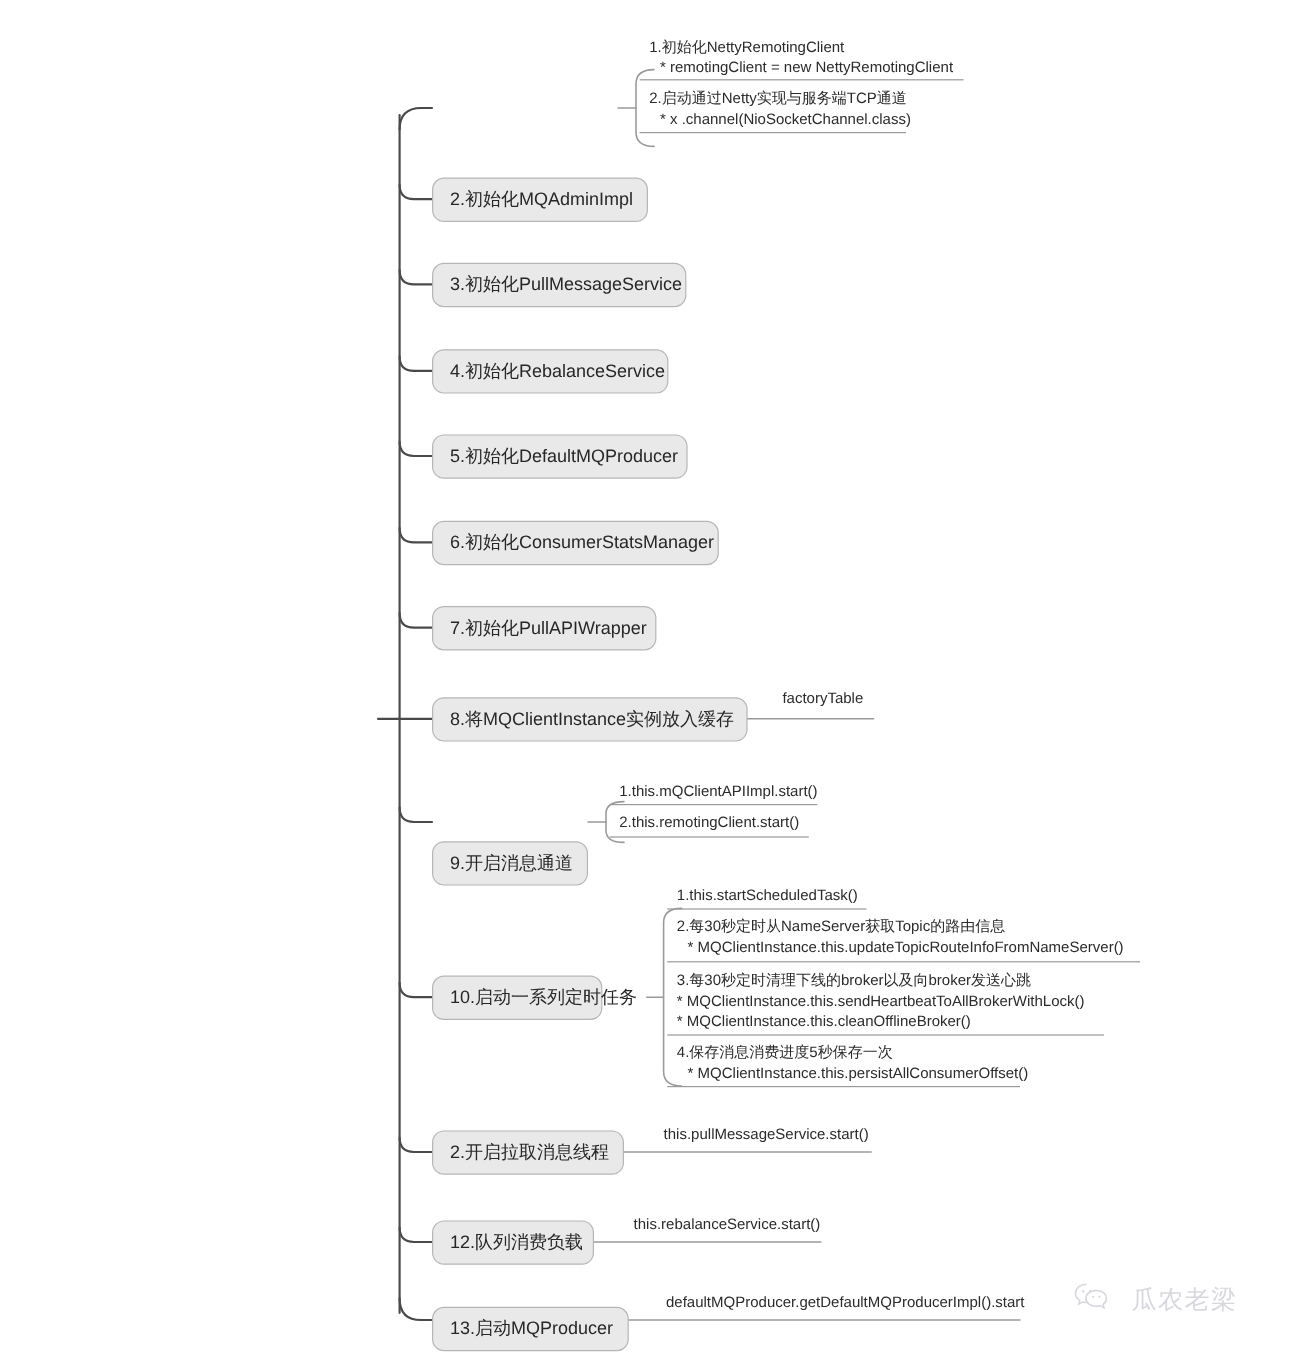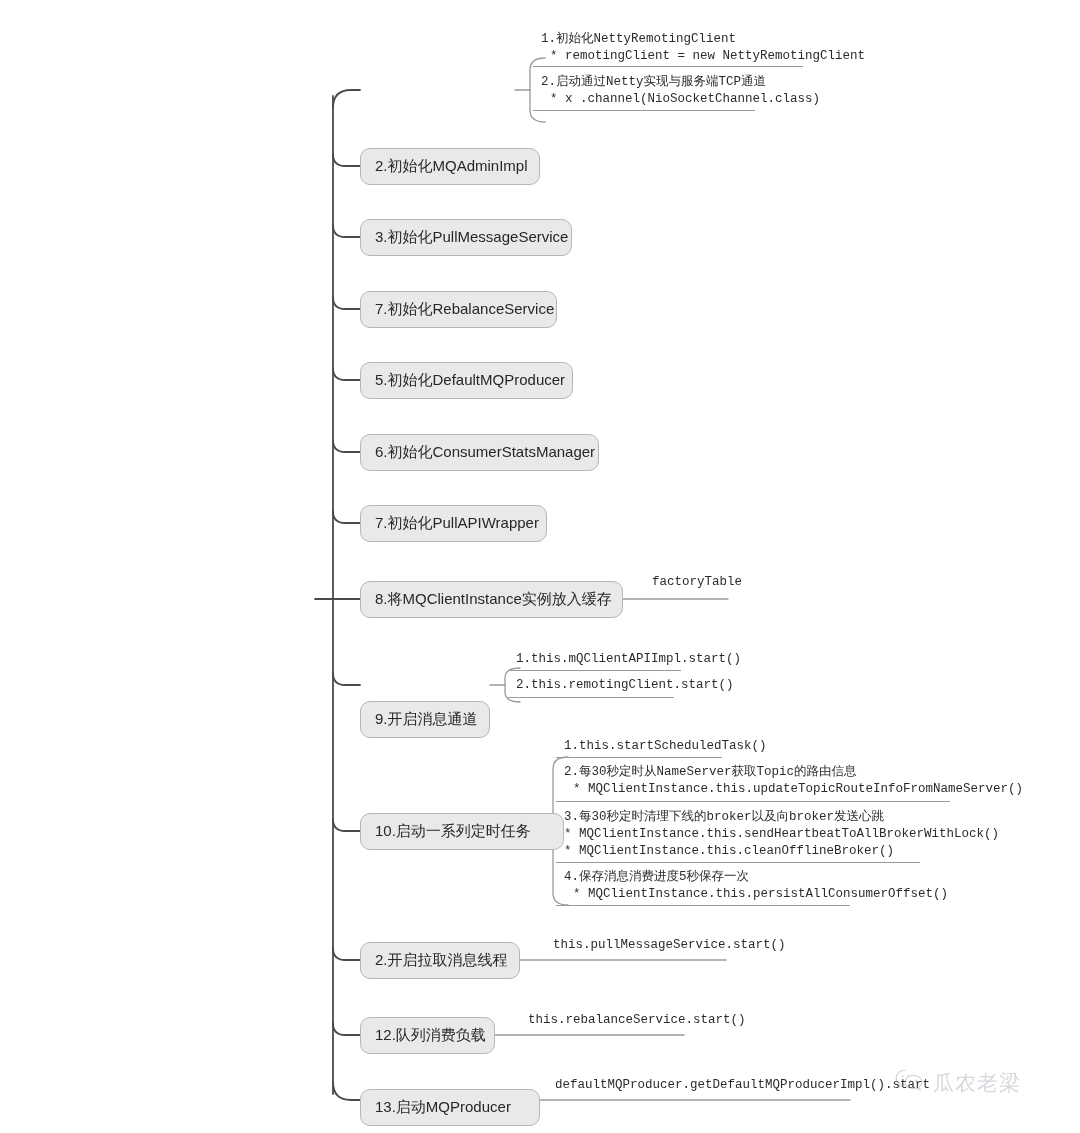--- a/index.html
+++ b/index.html
@@ -60,34 +60,34 @@
 
   .leaf {
     position: absolute;
     font-size: 12.5px;
     line-height: 17px;
     color: #2b2b2b;
     white-space: nowrap;
     box-sizing: border-box;
     padding-bottom: 2px;
   }
-  .leaf .line { display: block; font-family: Liberation Mono, monospace; }
+  .leaf .line { display: block; }
   .leaf .indent { padding-left: 9px; }
 
   .leaf-underline {
     position: absolute;
     height: 0;
     border-bottom: 1.2px solid #9a9a9a;
   }
 
   .watermark {
     position: absolute;
     display: flex;
     align-items: center;
-    gap: 8px;
+    gap: 18px;
     opacity: .30;
     color: #7d7d93;
     font-size: 21px;
     font-family: "DejaVu Sans", sans-serif;
     user-select: none;
   }
   .watermark .wm-icon { display: block; }
   .watermark .wm-text { letter-spacing: 1px; }
 </style>
 </head>
@@ -143,21 +143,21 @@
 
   <div class="node" style="left:360px; top:148px; width:180px; height:37px;">
     <span>2.初始化MQAdminImpl</span>
   </div>
 
   <div class="node" style="left:360px; top:219px; width:212px; height:37px;">
     <span>3.初始化PullMessageService</span>
   </div>
 
   <div class="node" style="left:360px; top:291px; width:197px; height:37px;">
-    <span>7.初始化RebalanceService</span>
+    <span>4.初始化RebalanceService</span>
   </div>
 
   <div class="node" style="left:360px; top:362px; width:213px; height:37px;">
     <span>5.初始化DefaultMQProducer</span>
   </div>
 
   <div class="node" style="left:360px; top:434px; width:239px; height:37px;">
     <span>6.初始化ConsumerStatsManager</span>
   </div>
 
@@ -166,33 +166,33 @@
   </div>
 
   <div class="node" style="left:360px; top:581px; width:263px; height:37px;border-radius:10px;">
     <span>8.将MQClientInstance实例放入缓存</span>
   </div>
 
   <div class="node" style="left:360px; top:667px; width:130px; height:37px;margin-top:34px;">
     <span>9.开启消息通道</span>
   </div>
 
-  <div class="node" style="left:360px; top:813px; width:204px; height:37px;">
+  <div class="node" style="left:360px; top:813px; width:142px; height:37px;">
     <span>10.启动一系列定时任务</span>
   </div>
 
   <div class="node" style="left:360px; top:942px; width:160px; height:37px;">
     <span>2.开启拉取消息线程</span>
   </div>
 
   <div class="node" style="left:360px; top:1017px; width:135px; height:37px;">
     <span>12.队列消费负载</span>
   </div>
 
-  <div class="node" style="left:360px; top:1089px; width:180px; height:37px;">
+  <div class="node" style="left:360px; top:1089px; width:164px; height:37px;">
     <span>13.启动MQProducer</span>
   </div>
 
   <div class="leaf" style="left:541px; top:31px;">
     <span class="line">1.初始化NettyRemotingClient</span>
     <span class="line indent">* remotingClient = new NettyRemotingClient</span>
   </div>
   <div class="leaf-underline" style="left:533px; top:66px; width:270px;"></div>
 
   <div class="leaf" style="left:541px; top:74px;">

